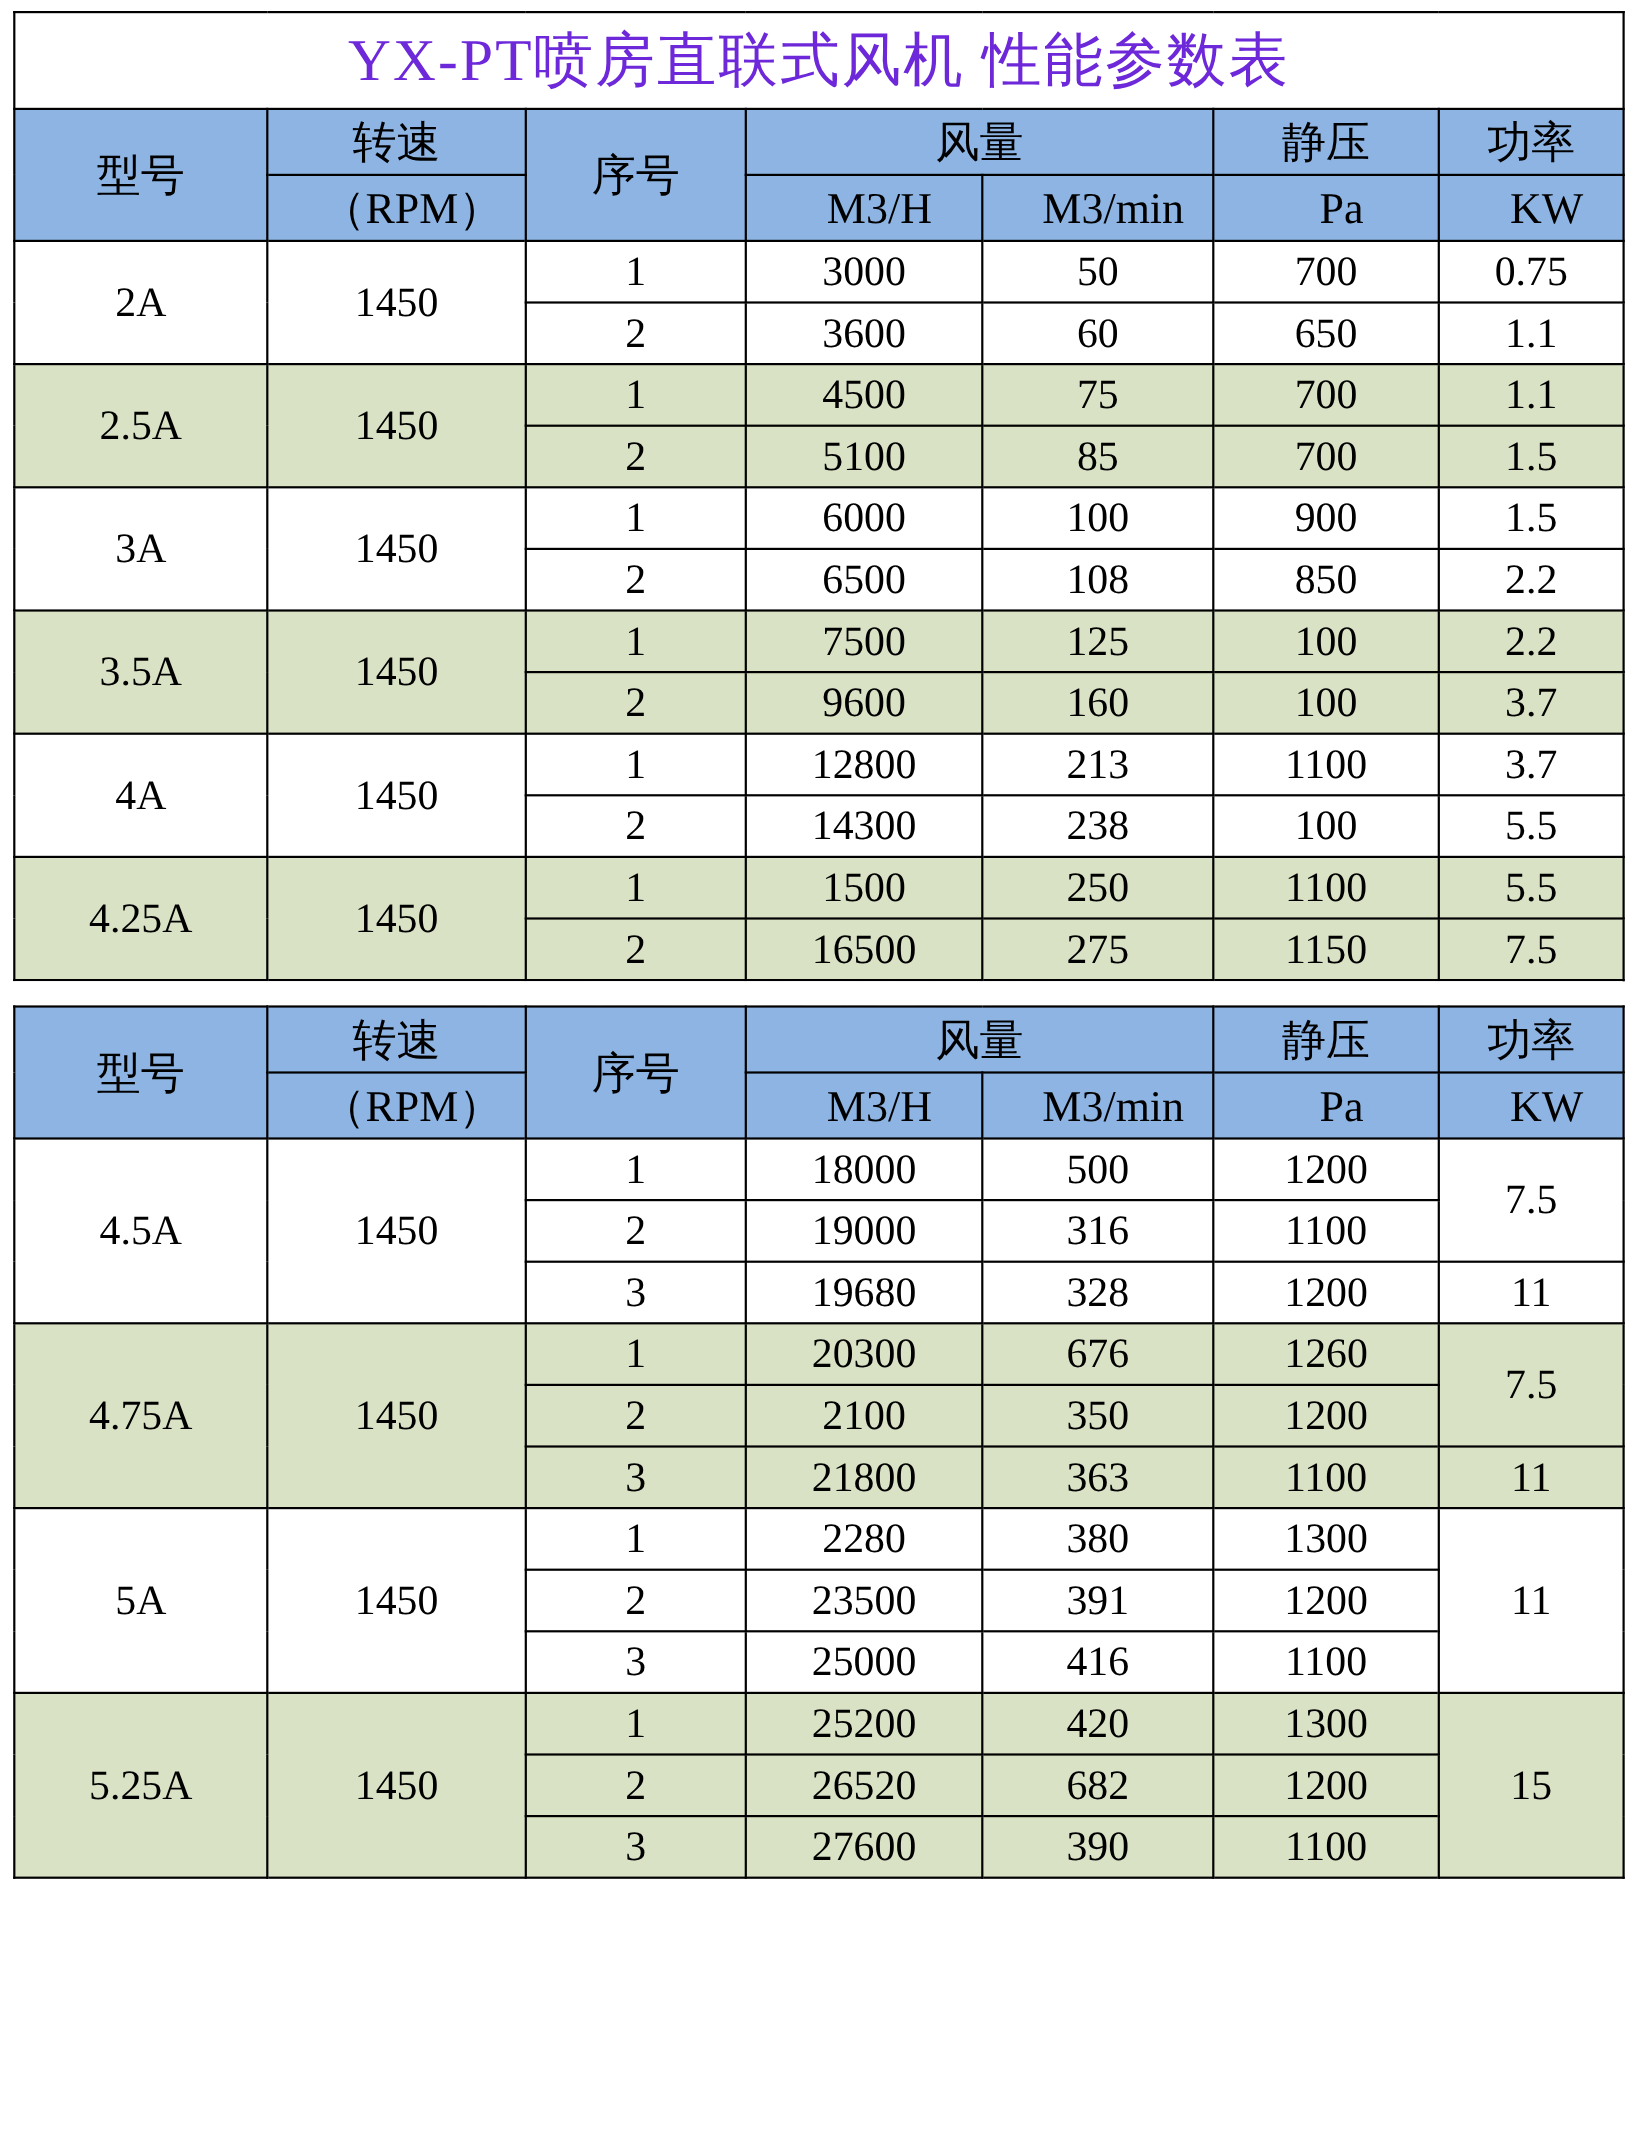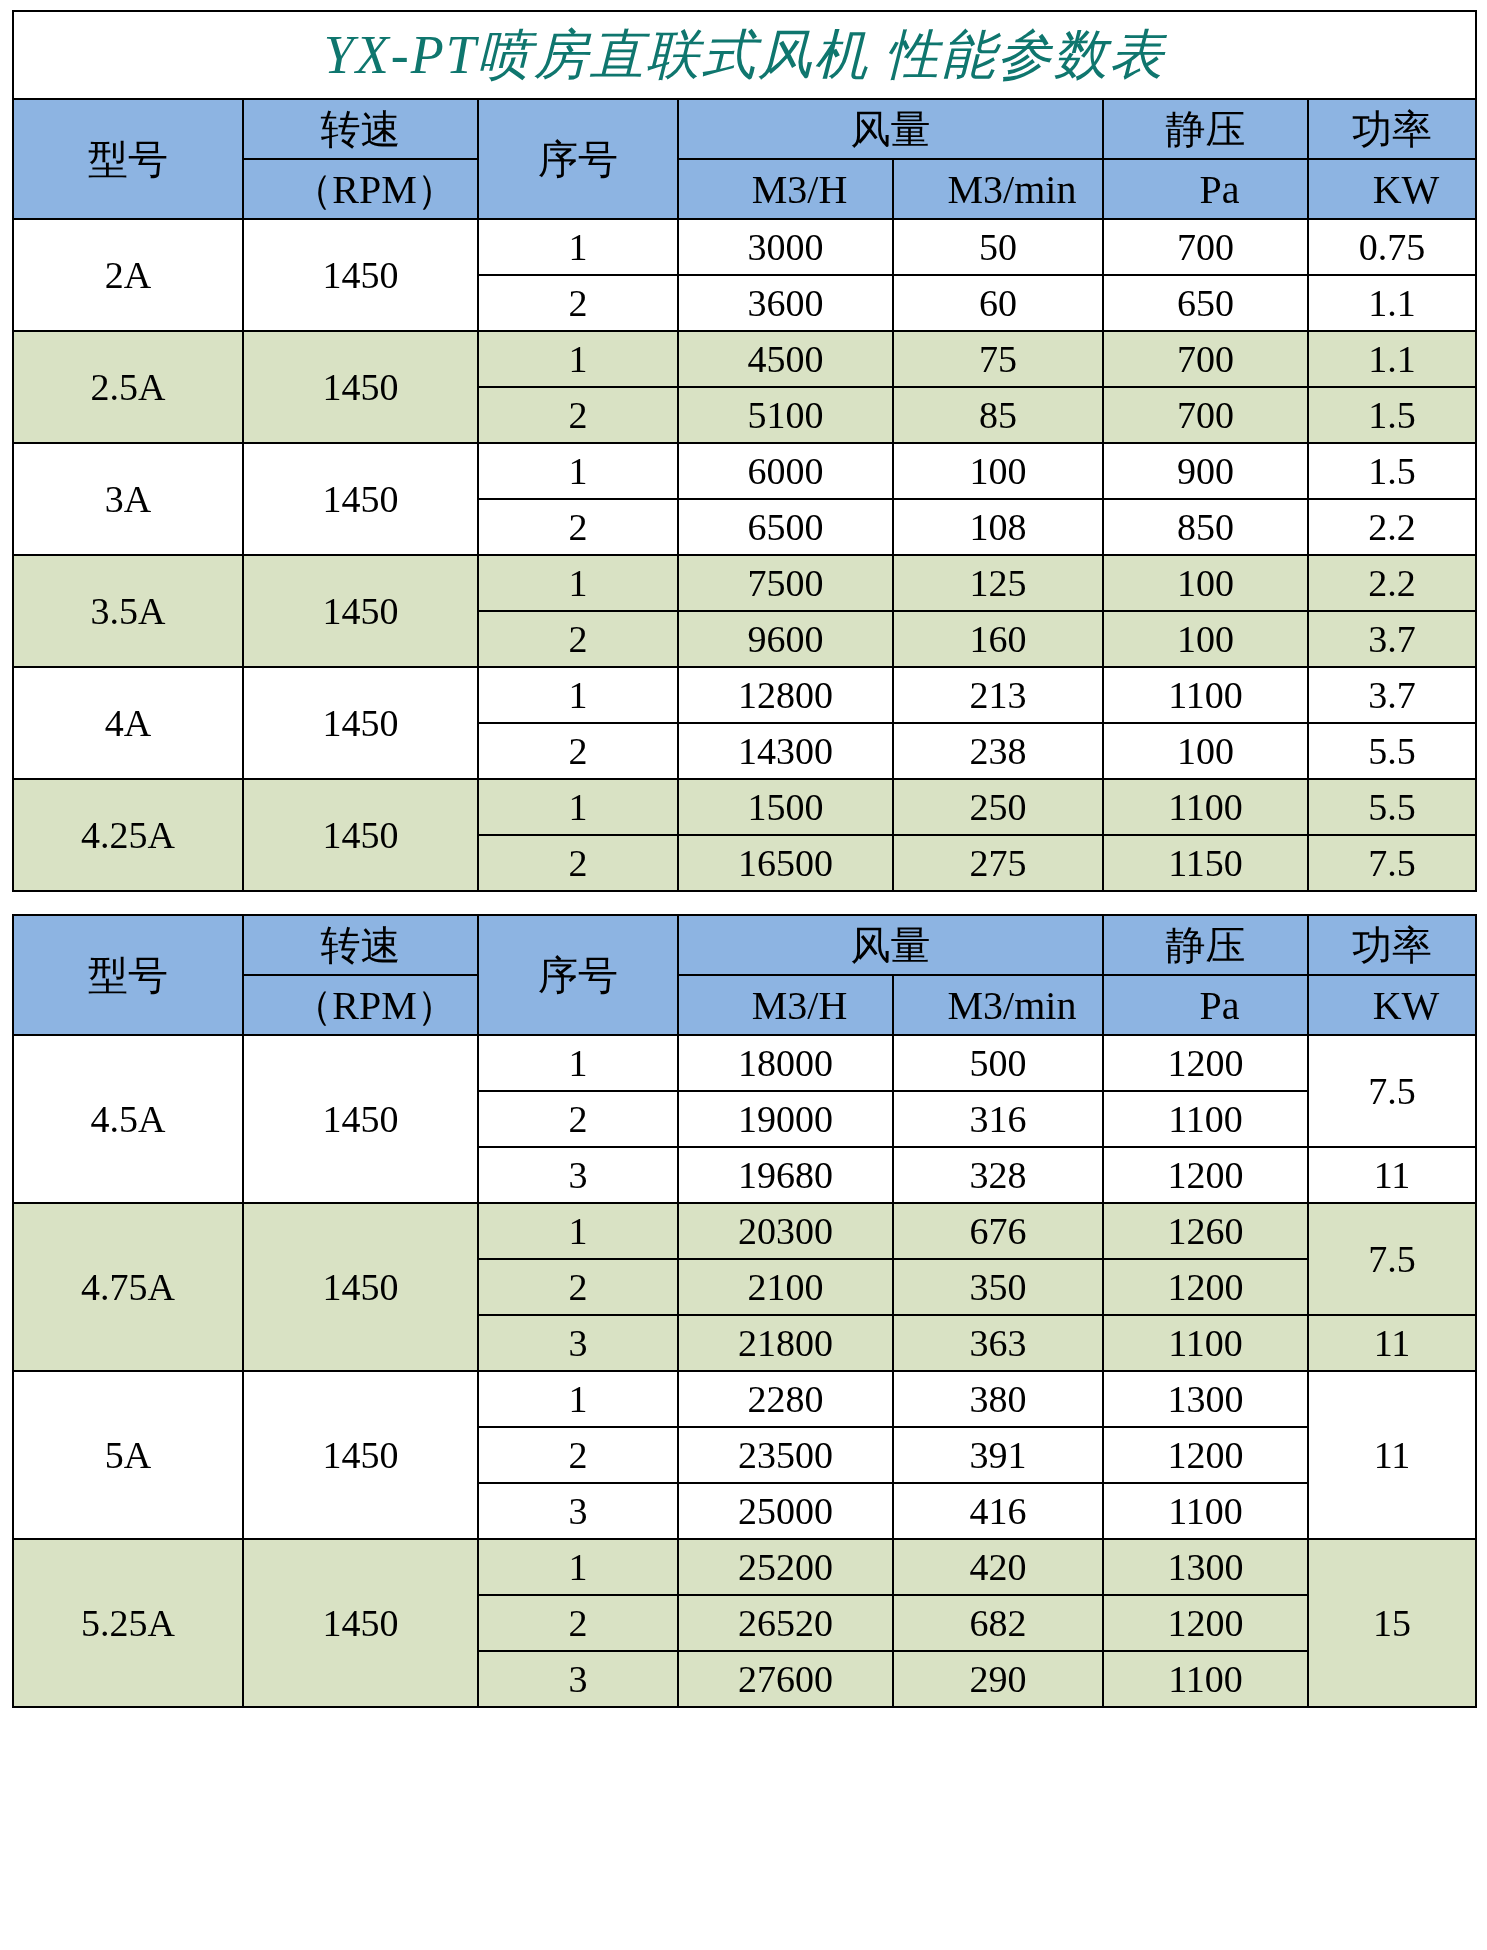--- a/index.html
+++ b/index.html
@@ -60,22 +60,21 @@
     padding: 0;
     font-family: "Liberation Serif", serif;
   }
   .title-cell {
     font-family: "Liberation Sans", sans-serif;
     font-size: 54px;
     font-weight: bold;
     letter-spacing: 2px;
     height: 86px;
     background: #ffffff;
-    color: #0f766e;
-    font-style: italic;
+    color: #6d28d9;
   }
   .hdr {
     background: #8db4e2;
     font-size: 40px;
     font-weight: bold;
     font-family: "Liberation Sans", sans-serif;
     color: #000000;
   }
   .hdr.sub {
     font-family: "Liberation Serif", serif;
@@ -343,19 +342,19 @@
         </tr>
         <tr class="row-green">
           <td class="cell">2</td>
           <td class="cell">26520</td>
           <td class="cell">682</td>
           <td class="cell">1200</td>
         </tr>
         <tr class="row-green">
           <td class="cell">3</td>
           <td class="cell">27600</td>
-          <td class="cell">290</td>
+          <td class="cell">390</td>
           <td class="cell">1100</td>
         </tr>
       </tbody>
   </table>
 
 </div>
 
 </body></html>

